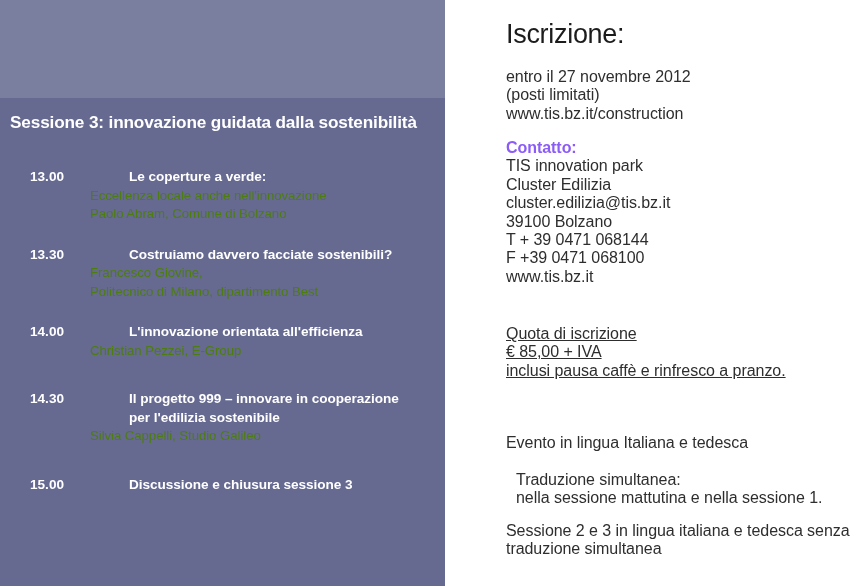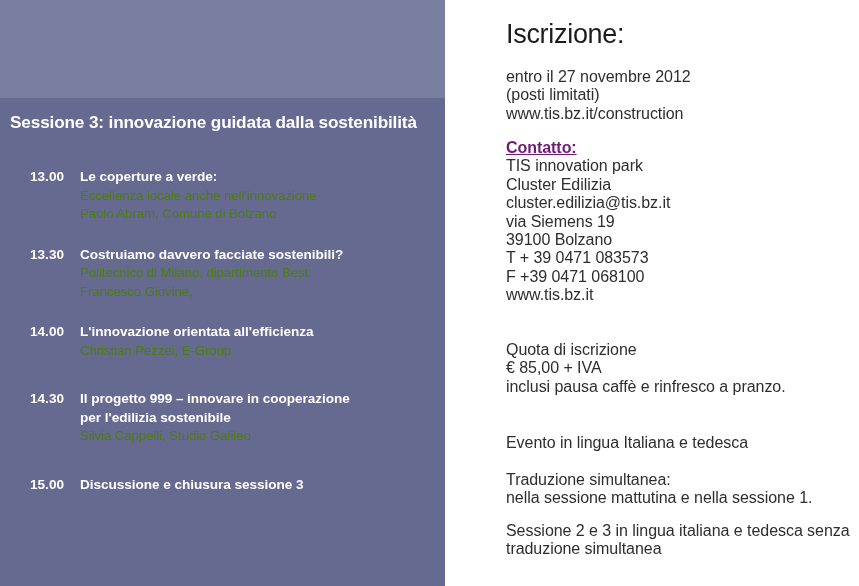--- a/index.html
+++ b/index.html
@@ -52,21 +52,21 @@
   }
 
   #agenda {
     position: absolute;
     left: 0;
     top: 168px;
     width: 445px;
   }
   .agenda-item {
     position: relative;
-    padding-left: 30px;
+    padding-left: 40px;
     margin-bottom: 22px;
   }
   .agenda-time {
     position: absolute;
     left: 30px;
     top: 0;
     width: 50px;
     color: #ffffff;
     font-size: 13.6px;
     font-weight: bold;
@@ -75,20 +75,21 @@
   .agenda-body {
     margin-left: 50px;
     padding-left: 0;
   }
   .agenda-heading {
     color: #ffffff;
     font-size: 13.6px;
     font-weight: bold;
     line-height: 18.5px;
     letter-spacing: -0.05px;
+    margin-left: 39px;
   }
   .agenda-sub {
     color: #4d7c0f;
     font-size: 13.2px;
     font-weight: normal;
     line-height: 18.5px;
     letter-spacing: -0.05px;
   }
 
   
@@ -113,28 +114,27 @@
   .rc-block {
     position: absolute;
     left: 0;
     font-size: 16px;
     line-height: 18.4px;
     color: #2e2e2e;
     letter-spacing: -0.05px;
   }
   .rc-strong {
     font-weight: bold;
-    color: #701a75;
-    text-decoration: underline;
+    color: #8b5cf6;
   }
   #block-deadline { top: 68px; }
   #block-contact  { top: 139px; }
-  #block-fee      { top: 341px; }
+  #block-fee      { top: 325px; text-decoration: underline; }
   #block-language { top: 434px; }
-  #block-translation { top: 471px; }
+  #block-translation { top: 471px; margin-left: 10px; }
   #block-sessions { top: 522px; }
 </style>
 </head>
 <body>
 
 <div id="left-panel">
   <div id="panel-top-band"></div>
   <div id="panel-body-band"></div>
 
   <div id="session-title">Sessione 3: innovazione guidata dalla sostenibilità</div>
@@ -147,22 +147,22 @@
         <div class="agenda-heading">Le coperture a verde:</div>
         <div class="agenda-sub">Eccellenza locale  anche nell'innovazione</div>
         <div class="agenda-sub">Paolo Abram, Comune di Bolzano</div>
       </div>
     </div>
 
     <div class="agenda-item">
       <div class="agenda-time">13.30</div>
       <div class="agenda-body">
         <div class="agenda-heading">Costruiamo davvero facciate sostenibili?</div>
+        <div class="agenda-sub">Francesco Giovine,</div>
         <div class="agenda-sub">Politecnico di Milano, dipartimento Best</div>
-        <div class="agenda-sub">Francesco Giovine,</div>
       </div>
     </div>
 
     <div class="agenda-item">
       <div class="agenda-time">14.00</div>
       <div class="agenda-body">
         <div class="agenda-heading">L'innovazione orientata all'efficienza</div>
         <div class="agenda-sub">Christian Pezzei, E-Group</div>
       </div>
     </div>
@@ -194,23 +194,22 @@
     <div>entro il 27 novembre 2012</div>
     <div>(posti limitati)</div>
     <div>www.tis.bz.it/construction</div>
   </div>
 
   <div class="rc-block" id="block-contact">
     <div class="rc-strong">Contatto:</div>
     <div>TIS innovation park</div>
     <div>Cluster Edilizia</div>
     <div>cluster.edilizia@tis.bz.it</div>
-    <div>via Siemens 19</div>
     <div>39100 Bolzano</div>
-    <div>T + 39 0471 083573</div>
+    <div>T + 39 0471 068144</div>
     <div>F +39 0471 068100</div>
     <div>www.tis.bz.it</div>
   </div>
 
   <div class="rc-block" id="block-fee">
     <div>Quota di iscrizione</div>
     <div>€ 85,00 + IVA</div>
     <div>inclusi pausa caffè e rinfresco a pranzo.</div>
   </div>
 

